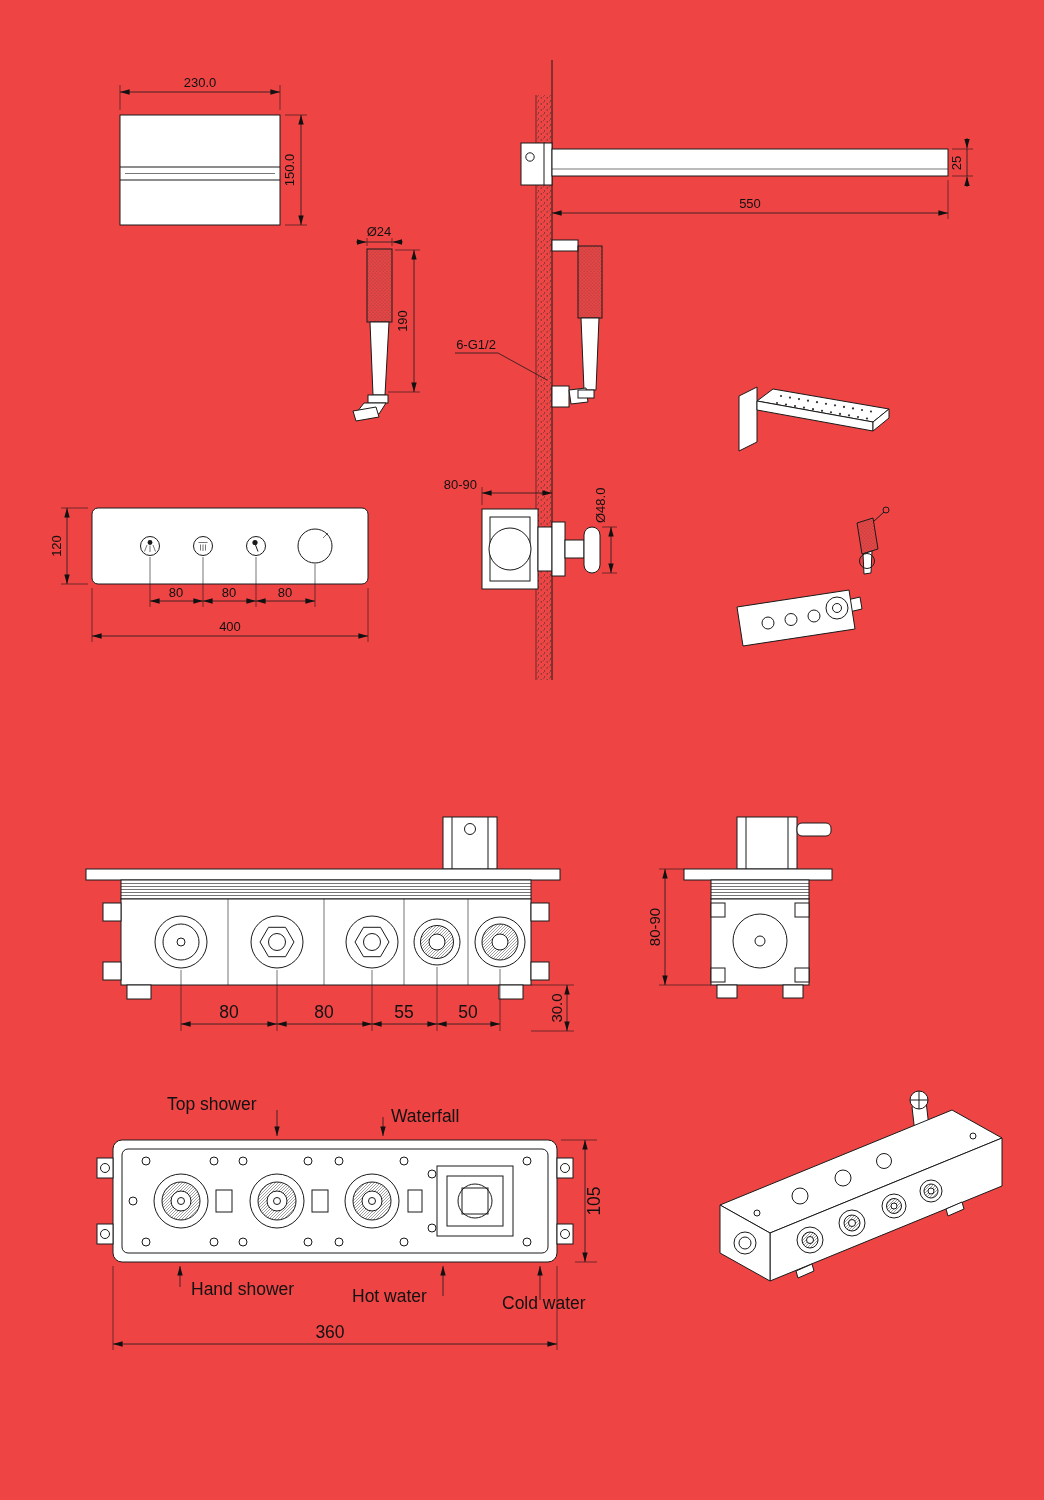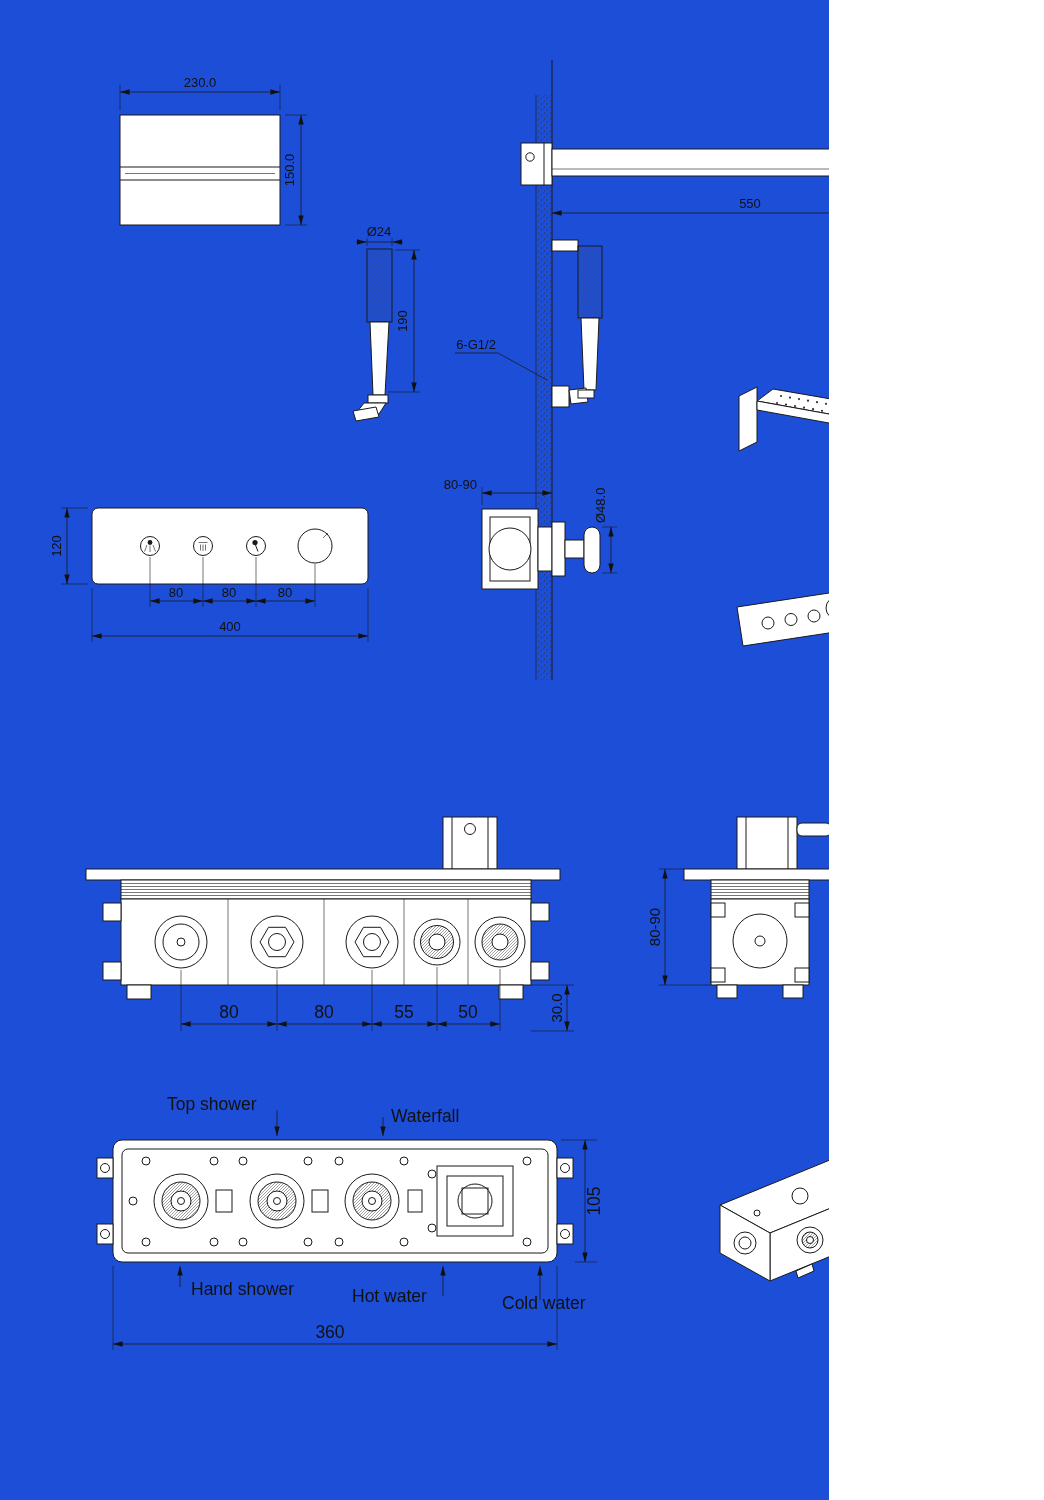--- a/index.html
+++ b/index.html
@@ -1,16 +1,16 @@
 <!DOCTYPE html>
 <html><head>
 <meta charset="utf-8">
 <style>
   html,body{margin:0;padding:0;background:#ffffff;}
-  .canvas{position:relative;width:829px;height:1500px;background:#1d4ed8;overflow:hidden;}
+  .canvas{position:relative;width:1044px;height:1500px;background:#ef4444;overflow:hidden;}
   svg{display:block;}
   .ln{stroke:#1a1a1a;stroke-width:1;fill:none;}
   .lt{stroke:#1a1a1a;stroke-width:0.6;fill:none;}
   .fw{stroke:#1a1a1a;stroke-width:1;fill:#ffffff;}
   .pat{stroke:#1a1a1a;stroke-width:1;}
   .dim{stroke:#1a1a1a;stroke-width:0.8;fill:none;}
   .fb{fill:#1a1a1a;stroke:none;}
   text{font-family:"Liberation Sans","DejaVu Sans",sans-serif;fill:#111111;}
   .t13{font-size:13px;}
   .t15{font-size:15px;}

